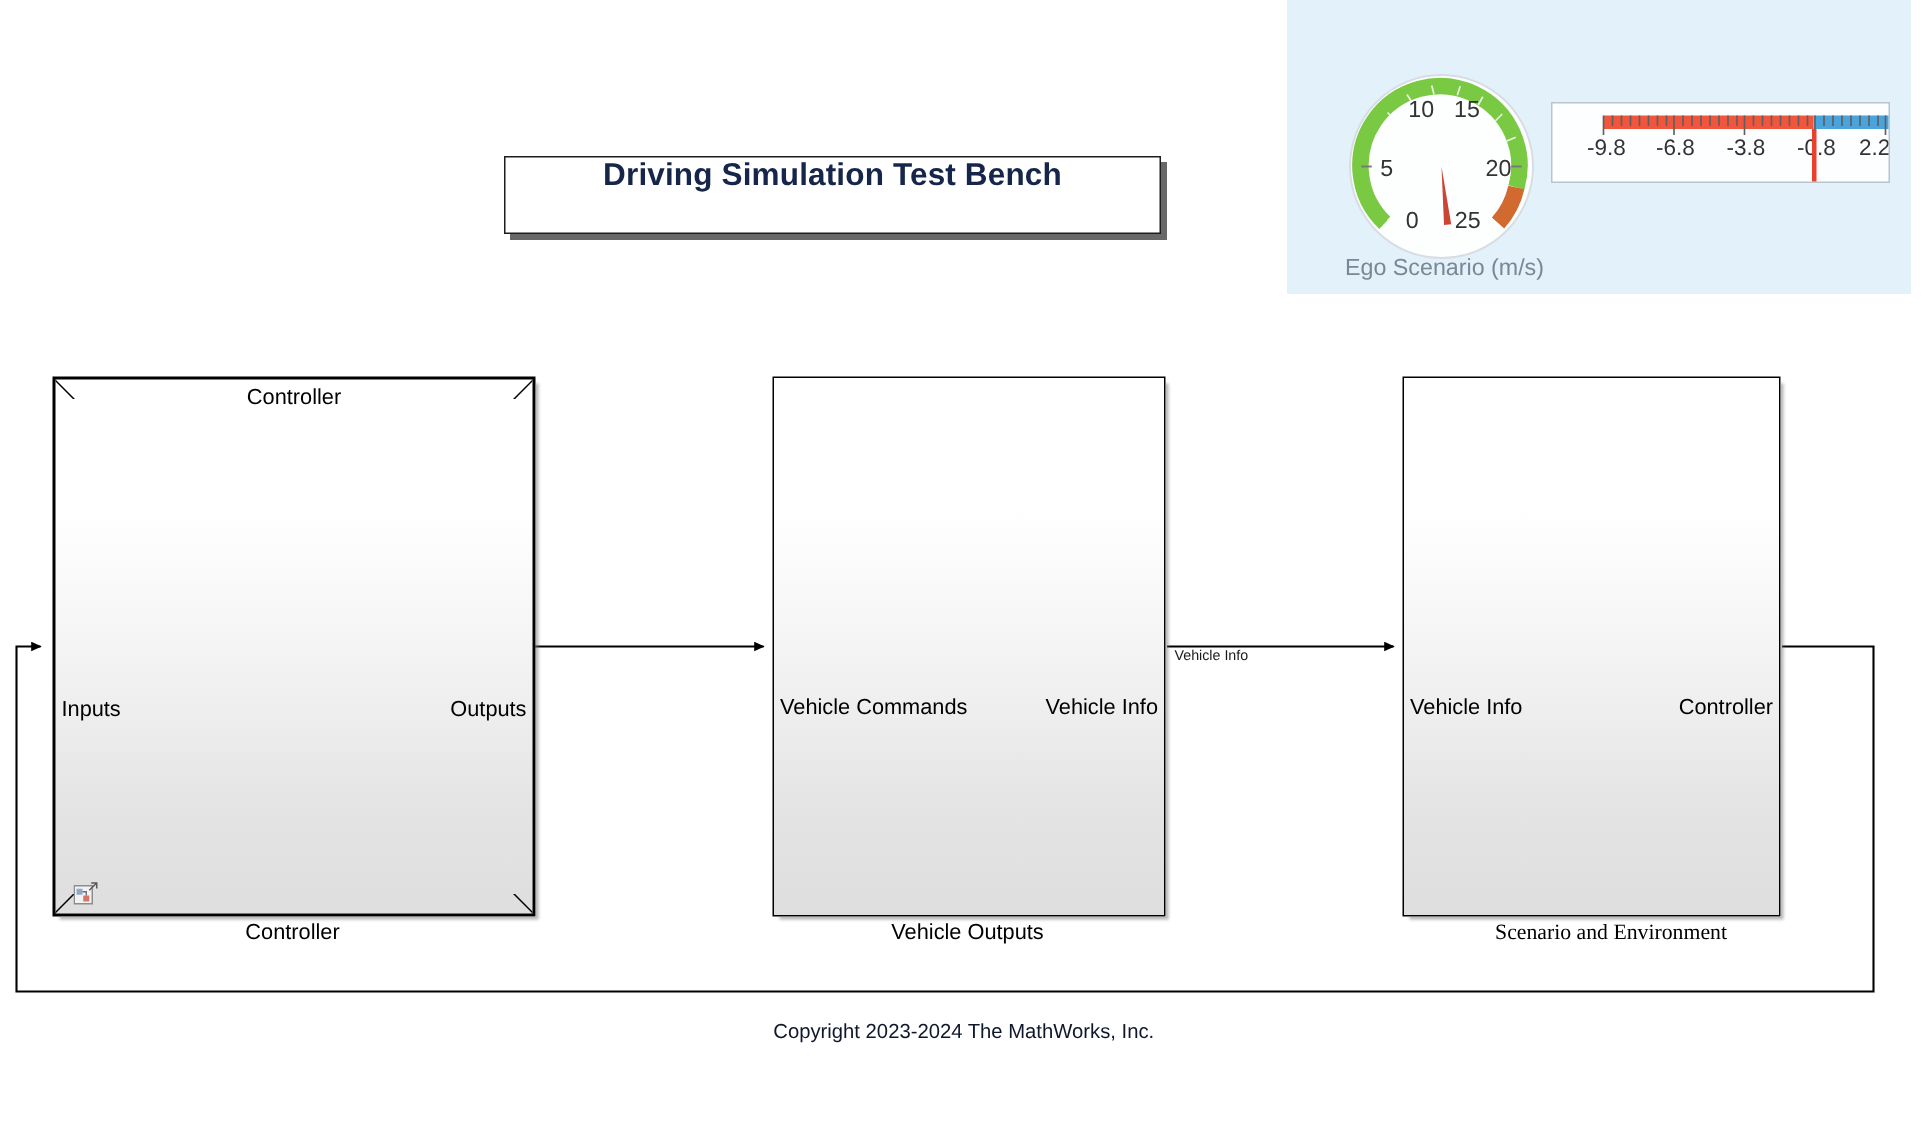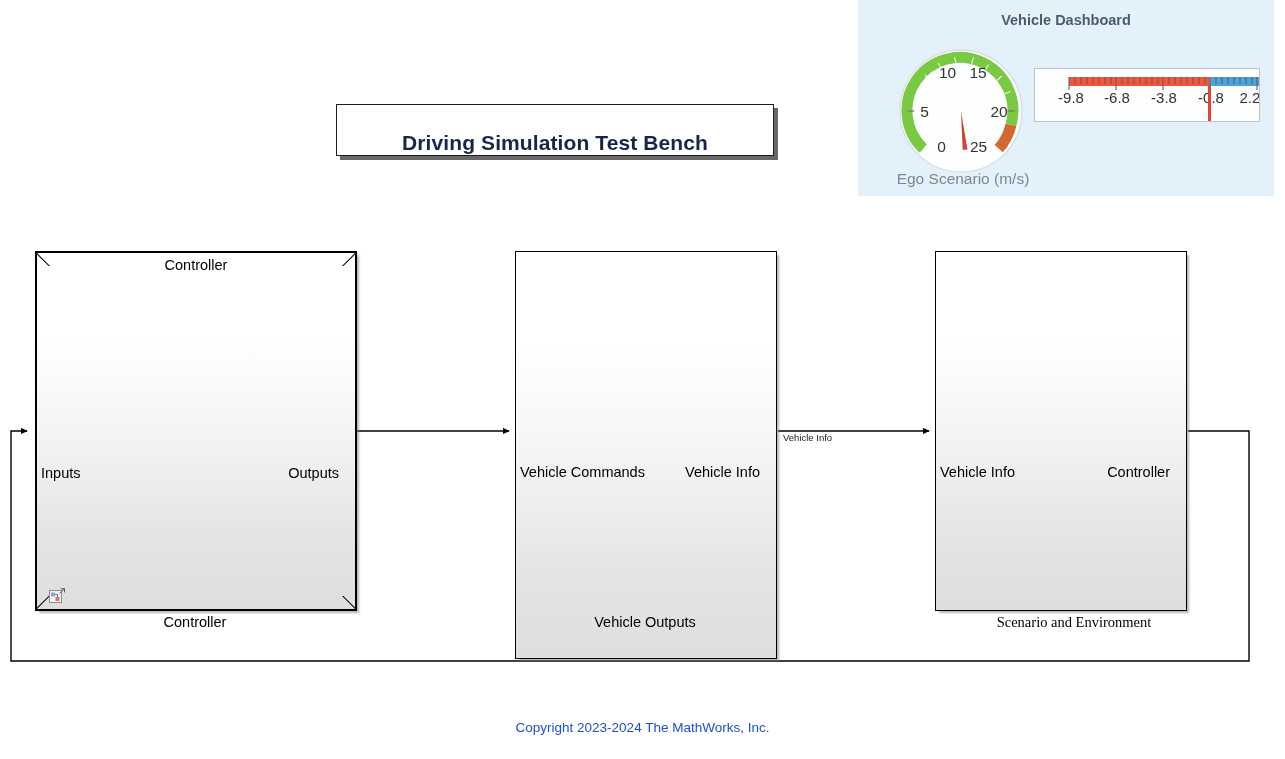--- a/index.html
+++ b/index.html
@@ -27,21 +27,21 @@
   #title-block {
     position: absolute;
     left: 336px;
     top: 104px;
     width: 438px;
     height: 52px;
     background: #ffffff;
     border: 1px solid #1d1d1d;
     box-shadow: 4px 4px 0 0 rgba(40,40,40,0.70);
     display: flex;
-    align-items: flex-end;
+    align-items: flex-start;
     justify-content: center;
     box-sizing: border-box;
   }
   #title-text {
     font-size: 21px;
     font-weight: bold;
     color: #16264a;
     letter-spacing: 0.1px;
   }
 
@@ -130,21 +130,21 @@
 
   .port-label {
     position: absolute;
     font-size: 14.5px;
     color: #000000;
     white-space: nowrap;
     line-height: 1;
     margin-top: 40px;
   }
   .port-label.in  { left: 4px; }
-  .port-label.out { right: 16px; }
+  .port-label.out { right: 4px; }
 
   .block-toplabel {
     position: absolute;
     top: 4px;
     left: 0;
     width: 100%;
     text-align: center;
     font-size: 14.5px;
     color: #000000;
   }
@@ -198,25 +198,25 @@
     top: 432px;
     font-size: 9.5px;
     color: #1a1a1a;
     white-space: nowrap;
   }
 
   
   #copyright {
     position: absolute;
     left: 0;
-    top: 720px;
+    top: 680px;
     width: 1285px;
     text-align: center;
     font-size: 13.5px;
-    color: #1d4ed8;
+    color: #0f172a;
   }
 </style>
 </head>
 <body>
 
 <div id="canvas">
 
   <svg id="wires" viewBox="0 0 1285 759" width="1285" height="759">
     <defs>
       <marker id="arrowhead" markerWidth="7" markerHeight="7" refX="6.2" refY="3.2" orient="auto" markerUnits="userSpaceOnUse">
@@ -252,35 +252,34 @@
     <svg id="modelref-badge" viewBox="0 0 17 16" width="17" height="16">
       <rect x="0.5" y="2.5" width="12" height="12" fill="#f2f2f2" stroke="#8d8d8d" stroke-width="1"></rect>
       <path d="M10.5,5.5 L15.5,0.7 M11.8,0.7 L15.5,0.7 L15.5,4.4" stroke="#5a5a5a" stroke-width="1" fill="none"></path>
       <rect x="2" y="4.5" width="4" height="4" fill="#8fa9c9"></rect>
       <rect x="6.5" y="9" width="4" height="4" fill="#d8736a"></rect>
       <path d="M6,6.5 L8.5,6.5 L8.5,9" stroke="#6d6d6d" stroke-width="0.9" fill="none"></path>
     </svg>
   </div>
   <div class="block-name" style="left:25px; top:614px;">Controller</div>
 
-  <div class="sl-block" style="left:515px; top:251px; width:262px; height:408px;">
+  <div class="sl-block" style="left:515px; top:251px; width:262px; height:360px;">
     <span class="port-label in" style="top:173px;">Vehicle Commands</span>
     <span class="port-label out" style="top:173px;">Vehicle Info</span>
   </div>
   <div class="block-name" style="left:475px; top:614px;">Vehicle Outputs</div>
 
   <div class="sl-block" style="left:935px; top:251px; width:252px; height:360px;">
     <span class="port-label in" style="top:173px;">Vehicle Info</span>
     <span class="port-label out" style="top:173px;">Controller</span>
   </div>
   <div class="block-name" style="left:904px; top:614px;font-family:Liberation Serif, serif;">Scenario and Environment</div>
 
   <div id="dashboard-panel">
 
-    <div id="dashboard-title">Vehicle Dashboard</div>
 
     <div id="gauge-wrap">
       <svg id="gauge-svg" viewBox="0 0 162 162" width="162" height="162">
 
         <circle cx="81" cy="81" r="61" fill="#fdfefe" stroke="#d7dde2" stroke-width="1.3"></circle>
 
         <path d="M 43.3 118.7 A 53 53 0 1 1 130.9 95.0" fill="none" stroke="#7ac943" stroke-width="11"></path>
         <path d="M 130.9 95.0 A 53 53 0 0 1 118.7 118.7" fill="none" stroke="#d2692f" stroke-width="11"></path>
 
         <g stroke="#ffffff" stroke-width="1.1" opacity="0.85">

